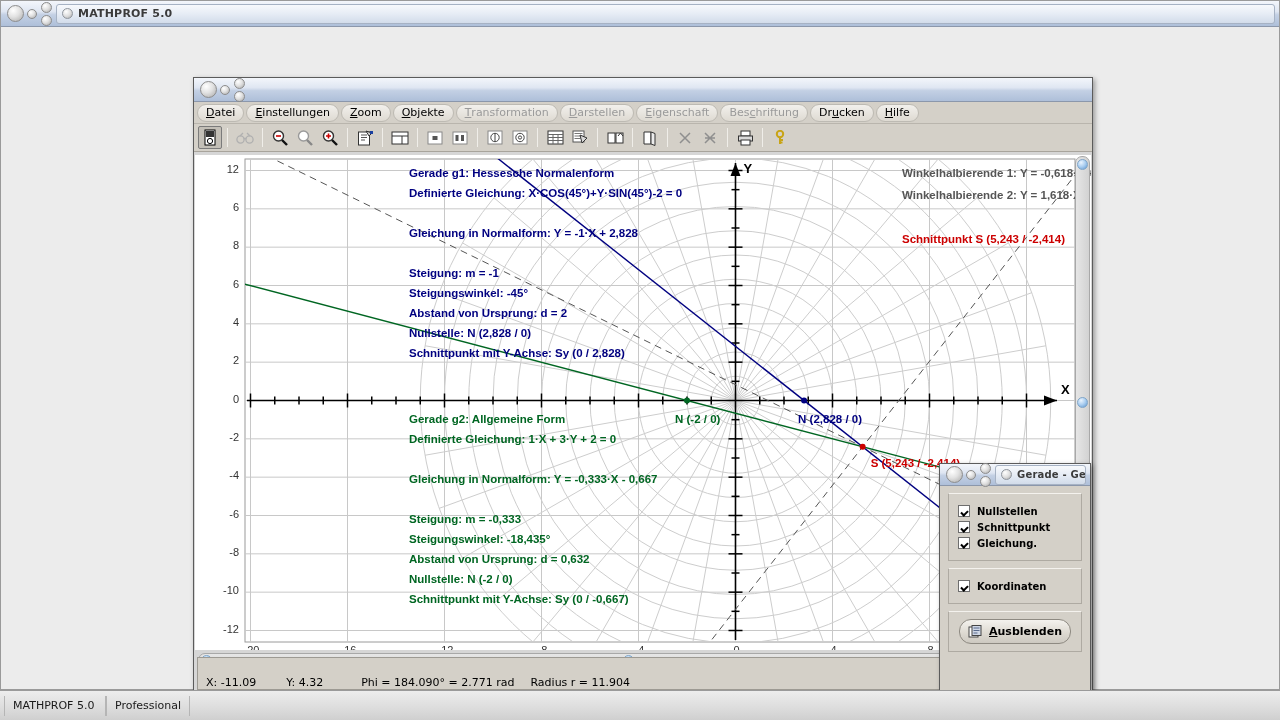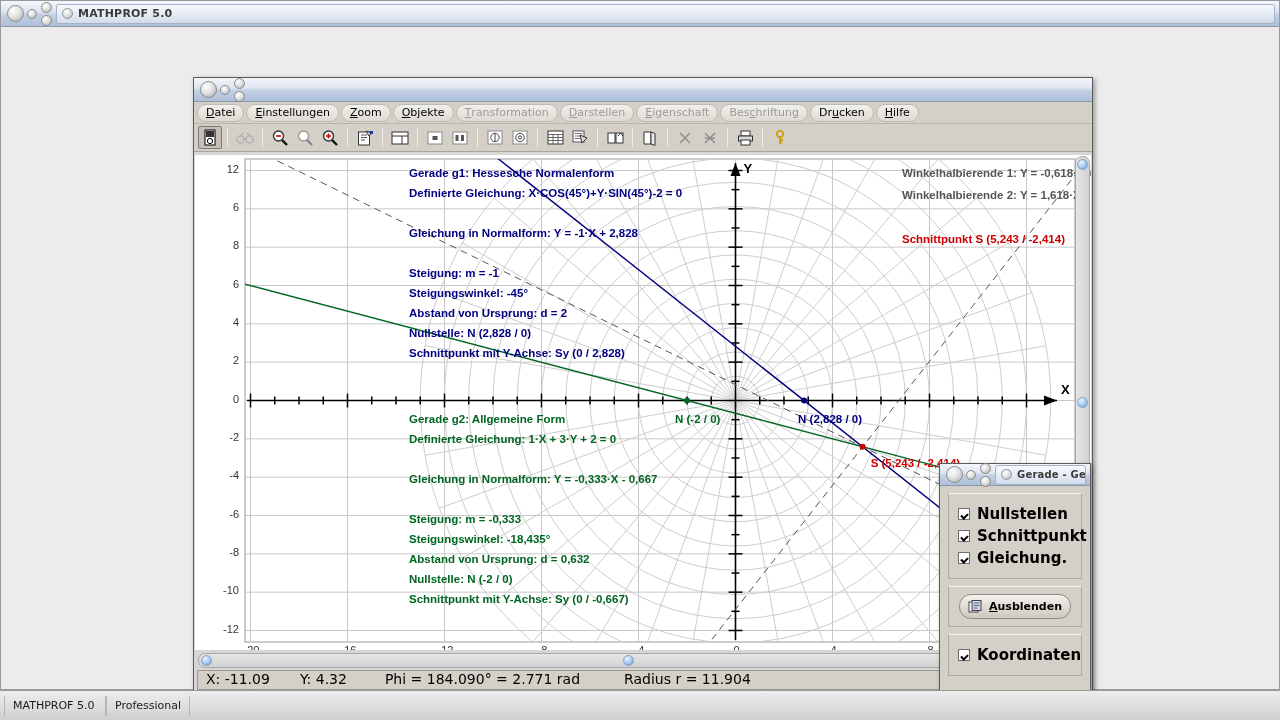--- a/index.html
+++ b/index.html
@@ -110,23 +110,23 @@
     background:linear-gradient(180deg,#e6e6e6,#d2d2d2);
     border:1px solid #a8a8a8; border-radius:7px;
   }
   .sb-thumb {
     position:absolute; width:11px; height:11px; border-radius:50%;
     background:radial-gradient(circle at 35% 28%, #eaf4ff 0%, #a9cdf0 50%, #5f96d0 100%);
     border:1px solid #7fa5c8;
   }
   
   .child-status {
-    position:absolute; left:3px; right:3px; bottom:4px; height:20px;
+    position:absolute; left:3px; right:3px; bottom:4px; height:33px;
     background:#d4d0c8; border:1px solid #9d9a93;
-    display:flex; align-items:flex-start; font-size:14px; color:#000;
+    display:flex; align-items:flex-end; font-size:11px; color:#000;
   }
   .child-status span { white-space:nowrap; }
 
   
   #palette {
     position:absolute; left:938px; top:436px; width:152px; height:228px;
     background:#d4d0c8; border:1px solid #5b5b5b;
     box-shadow:2px 2px 5px rgba(0,0,0,0.35);
   }
   #palette .aqua-titlebar { height:22px; }
@@ -136,21 +136,21 @@
   .chk-row { display:flex; align-items:center; gap:7px; margin:4px 0; }
   .chk {
     width:12px; height:12px; background:#fff; border:1px solid #6e6e6e;
     position:relative; flex:0 0 auto;
   }
   .chk.checked::after {
     content:""; position:absolute; left:2px; top:4px; width:5px; height:3px;
     border-left:2px solid #000; border-bottom:2px solid #000;
     transform:rotate(-45deg);
   }
-  .chk-label { font-size:15px; font-weight:bold; color:#000; }
+  .chk-label { font-size:10px; font-weight:bold; color:#000; }
   .pal-btn {
     display:flex; align-items:center; justify-content:center; gap:6px;
     height:25px; margin:3px 6px;
     background:linear-gradient(180deg,#f4f2ee 0%,#dedad2 55%,#cdc9c1 100%);
     border:1px solid #8e8a82; border-radius:12px;
     font-size:11px; font-weight:bold; color:#000;
   }
   .pal-btn u { text-decoration:underline; }
 
   
@@ -572,21 +572,21 @@
       </div>
       <div class="sb-h">
         <div class="sb-thumb" style="top:1px; left:2px;"></div>
         <div class="sb-thumb" style="top:1px; left:424px;"></div>
       </div>
 
       <div class="child-status">
         <span style="margin-left:8px;">X: -11.09</span>
         <span style="margin-left:30px;">Y: 4.32</span>
         <span style="margin-left:38px;">Phi = 184.090° = 2.771 rad</span>
-        <span style="margin-left:44px;">Radius r = 11.904</span>
+        <span style="margin-left:16px;">Radius r = 11.904</span>
       </div>
     </div>
 
     <div id="palette">
       <div class="aqua-titlebar">
         <div class="tl-buttons">
           <div class="tl-btn tl-big"></div>
           <div class="tl-btn tl-small"></div>
           <div class="tl-stack">
             <div class="tl-btn"></div>
@@ -606,36 +606,36 @@
             </div>
             <div class="chk-row">
               <div class="chk checked"></div>
               <span class="chk-label">Schnittpunkt</span>
             </div>
             <div class="chk-row">
               <div class="chk checked"></div>
               <span class="chk-label">Gleichung.</span>
             </div>
           </div>
+        <div class="group-box" id="pal-group2">
+            <div class="chk-row">
+              <div class="chk checked"></div>
+              <span class="chk-label">Koordinaten</span>
+            </div>
+          </div>
         <div class="group-box" style="padding:4px 4px;">
           <div class="pal-btn">
             <svg width="15" height="14" viewBox="0 0 15 14">
               <rect x="1" y="2" width="9" height="10" fill="#fff" stroke="#444"></rect>
               <rect x="4" y="0.5" width="9" height="10" fill="#cfd7e6" stroke="#444"></rect>
               <path d="M5.5 3h6M5.5 5.5h6M5.5 8h4" stroke="#5a6b8c"></path>
             </svg>
             <span><u>A</u>usblenden</span>
           </div>
         </div>
-        <div class="group-box" id="pal-group2">
-            <div class="chk-row">
-              <div class="chk checked"></div>
-              <span class="chk-label">Koordinaten</span>
-            </div>
-          </div>
       </div>
     </div>
 
   </div>
 </div>
 
 <div id="os-status">
   <div class="cell first" style="width:102px;">MATHPROF 5.0</div>
   <div class="cell right">Professional</div>
 </div>

